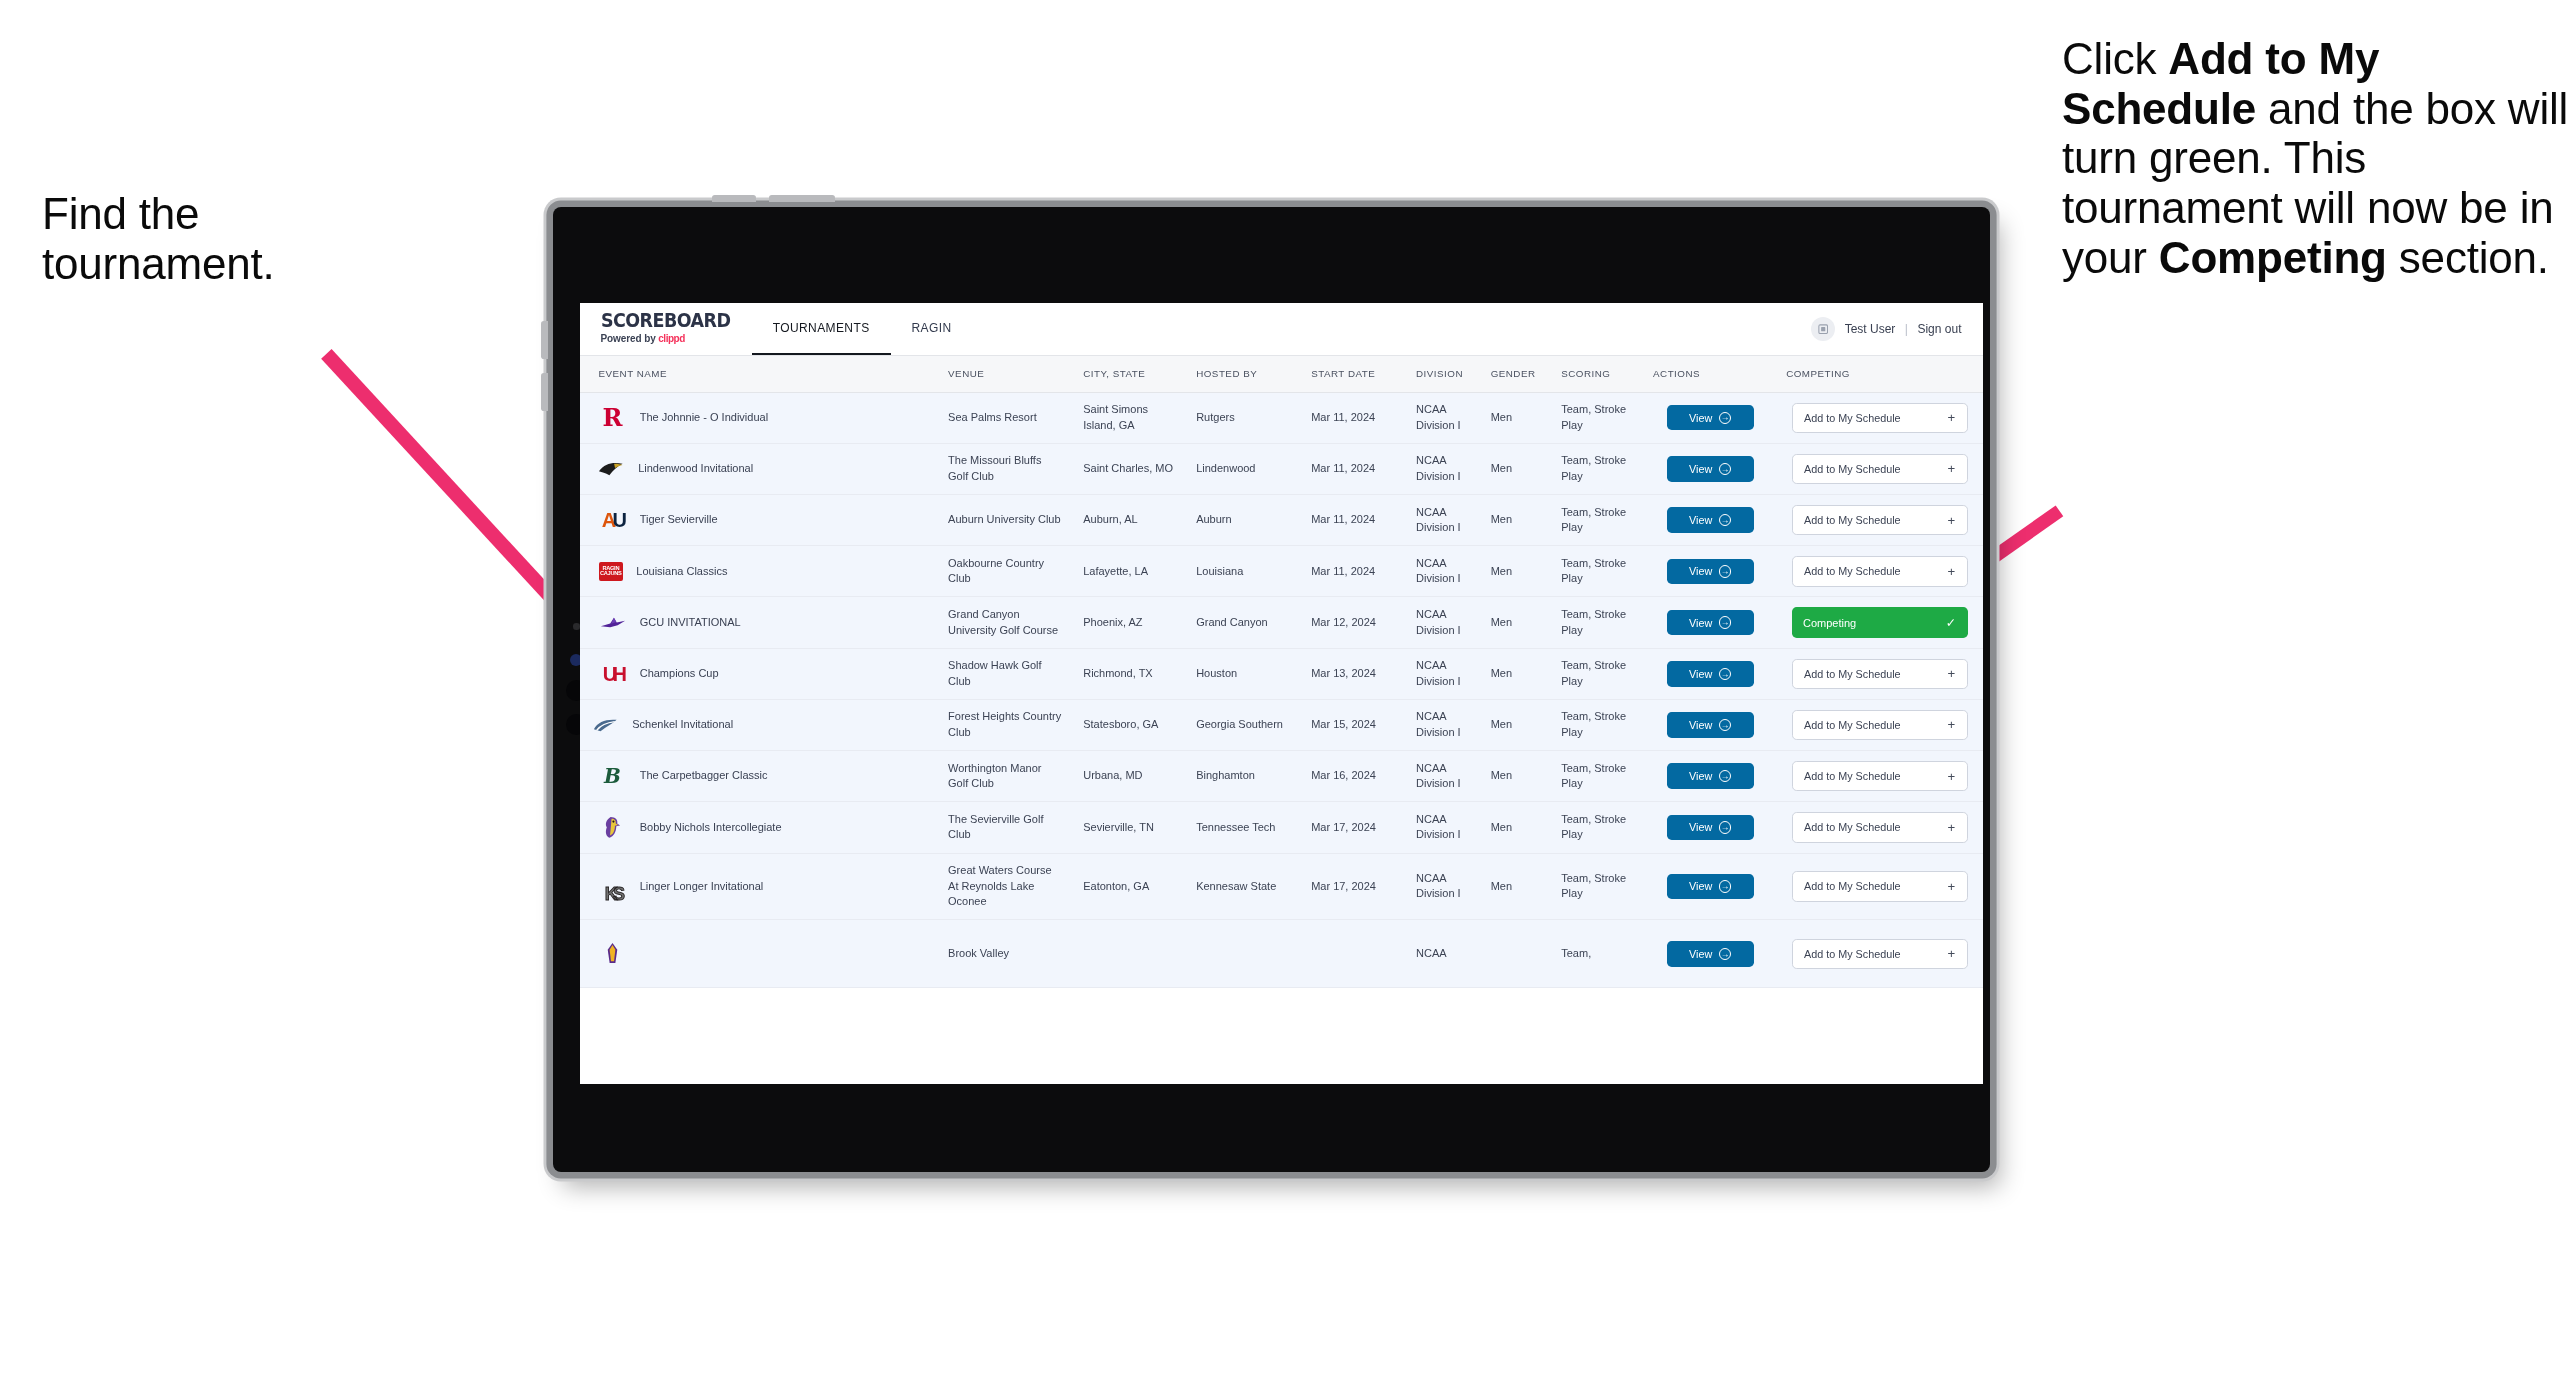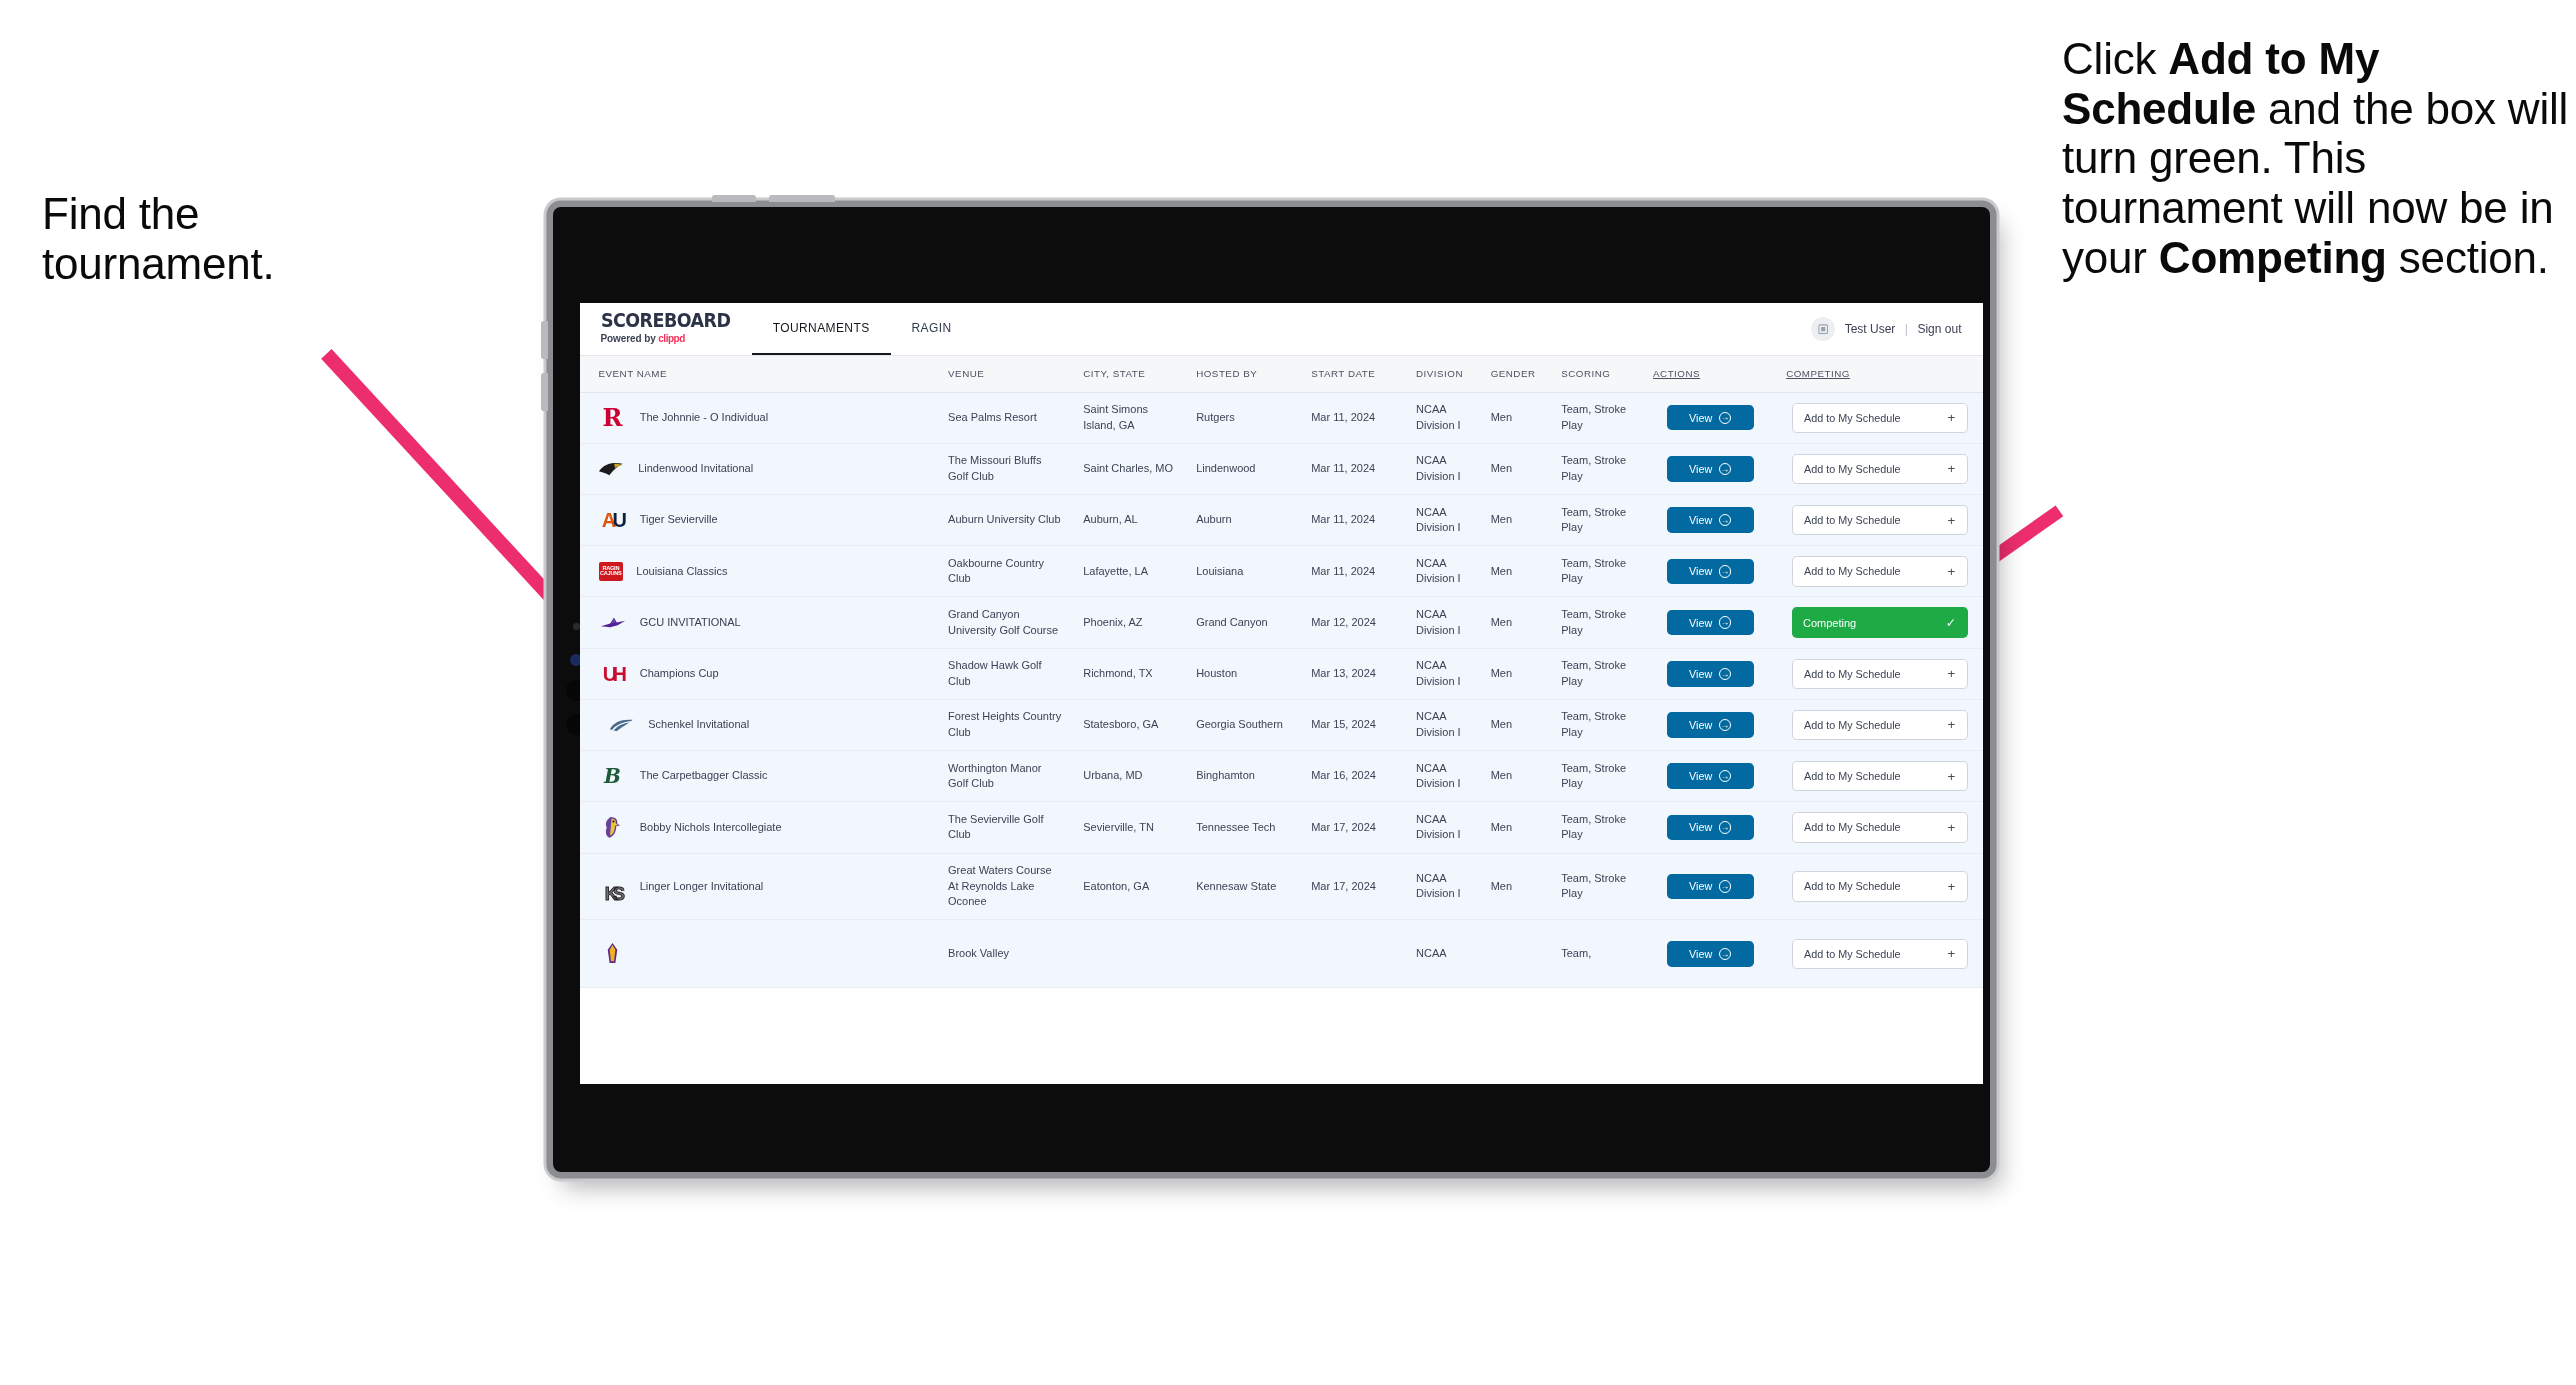--- a/index.html
+++ b/index.html
@@ -150,21 +150,21 @@
   col.c-venue  { width: 134px; }
   col.c-city   { width: 112px; }
   col.c-host   { width: 114px; }
   col.c-date   { width: 104px; }
   col.c-div    { width: 74px; }
   col.c-gender { width: 70px; }
   col.c-score  { width: 91px; }
   col.c-act    { width: 132px; }
   col.c-comp   { width: 204px; }
 
-  th.th-center, td.td-center { text-align:center;text-decoration:underline; }
+  th.th-center, td.td-center { text-align:center; }
 
   .eventcell { display:flex; align-items:center; gap: 13.2px; padding-left: 9.5px; }
   .evname { font-size: 11px; color:#3a4153; }
 
   
   .logo { width: 28px; height: 26.5px; flex: 0 0 28px; position: relative;
           display:flex; align-items:center; justify-content:center;
           font-weight: 800; line-height:1; }
   .logo-rutgers { color:#cc0033; font-size: 24px; font-family:"DejaVu Serif", serif; }
   .logo-auburn { color:#0c2340; font-size: 20px; letter-spacing:-3.8px; }
@@ -474,21 +474,21 @@
          <span>View</span>
          <span class="circ">→</span>
        </button>
      </td>
      <td class="td-center"><button class="btn-add">
          <span>Add to My Schedule</span>
          <span class="plus">+</span>
        </button></td>
               </tr>
               <tr>
-                <td style="padding-left:18px">
+                <td style="padding-left:2px">
        <div class="eventcell">
          <span>
                       <span class="logo">
                         <svg width="26.5" height="19" viewBox="0 0 28 20">
                           <path d="M2 14 C6 6, 15 3, 26 4 C22 8, 16 11, 9 16 Z" fill="#4a6a8e"></path>
                           <path d="M5 15 C9 10, 16 7, 24 6" stroke="#fff" stroke-width="1.4" fill="none"></path>
                         </svg>
                       </span>
                     </span>
          <span class="evname">Schenkel Invitational</span>

